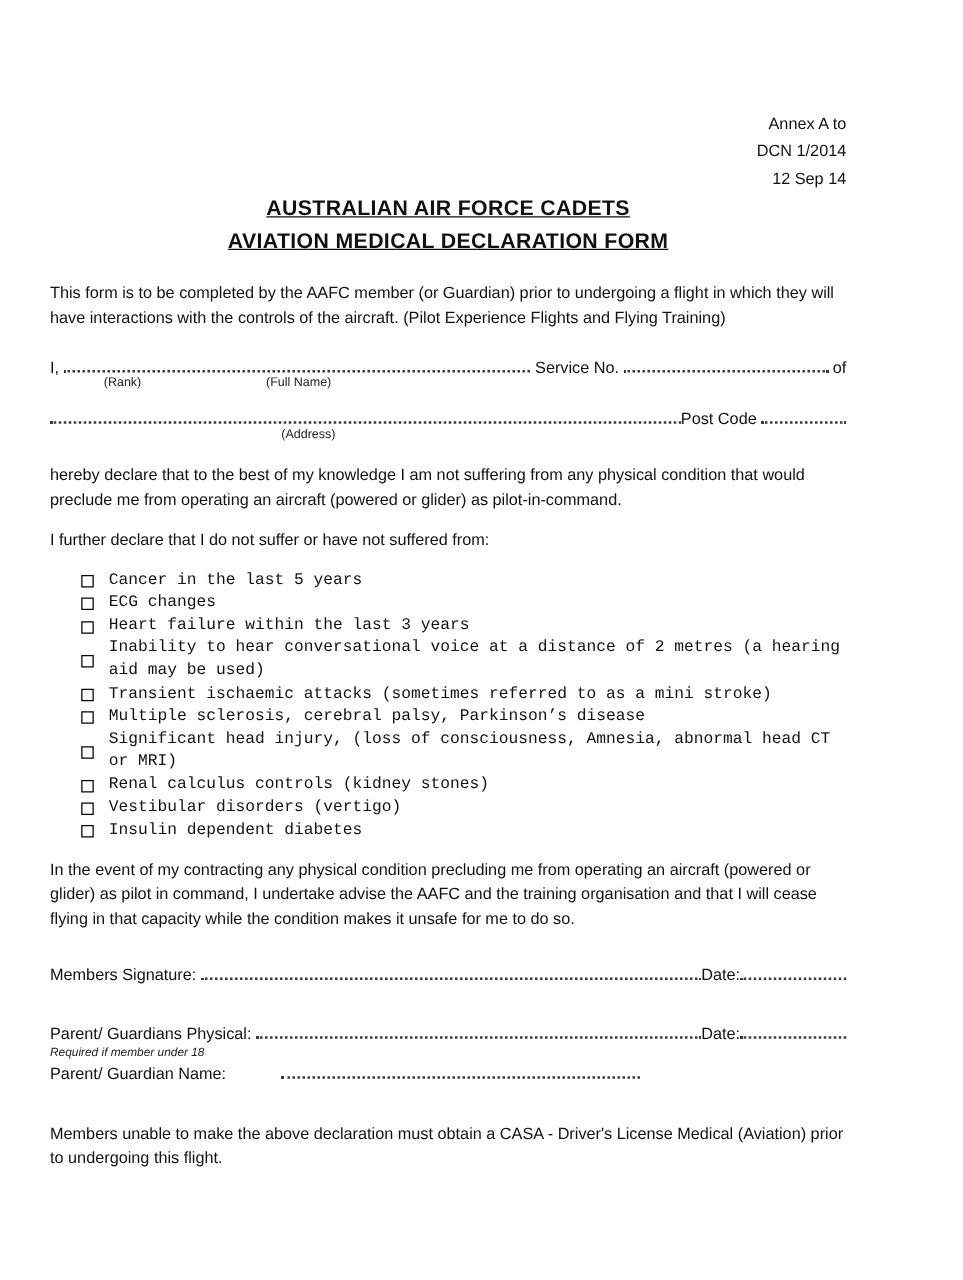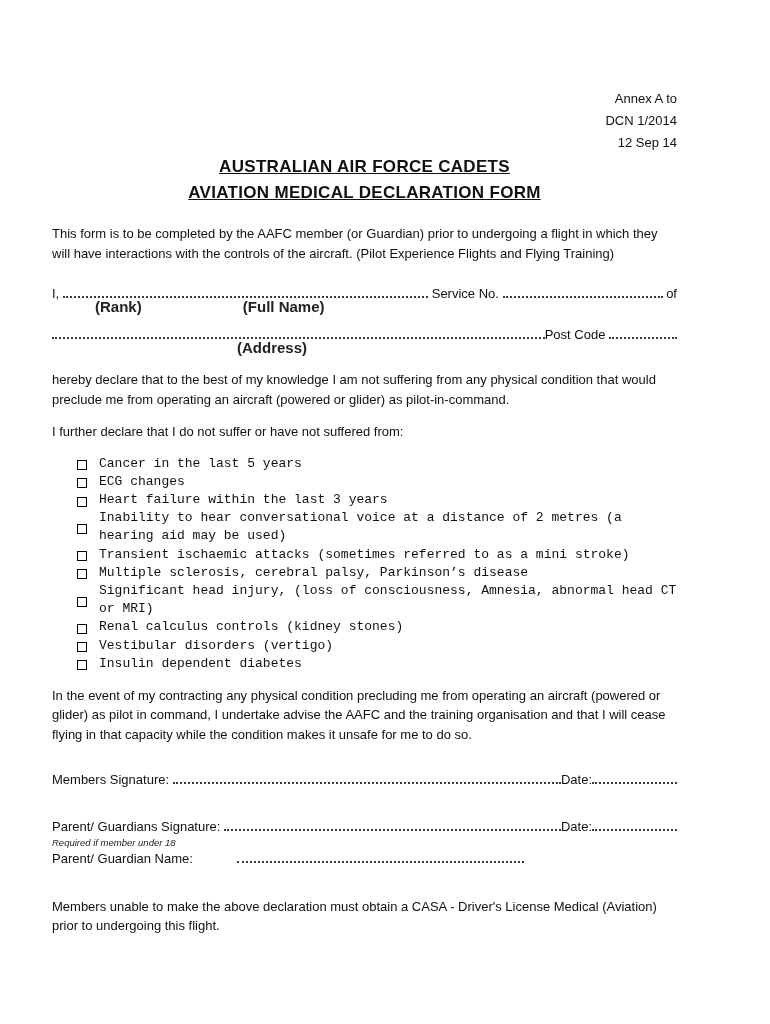--- a/index.html
+++ b/index.html
@@ -9,21 +9,21 @@
     height: 1024px;
     background: #ffffff;
     color: #111;
     font-family: "Liberation Sans", "DejaVu Sans", sans-serif;
     font-size: 13px;
     overflow: hidden;
   }
   .page {
     width: 770px;
     height: 1024px;
-    padding: 88px 93px 0 52px;
+    padding: 88px 93px 0 40px;
   }
   
   .doc-header {
     text-align: right;
     line-height: 22px;
   }
   
   .doc-title {
     text-align: center;
     font-weight: bold;
@@ -41,24 +41,23 @@
   .line { display: flex; align-items: baseline; }
   .fill {
     flex: 1 1 0;
     border-bottom: 2px dotted #3a3a3a;
     height: 0;
     min-width: 20px;
   }
   .fill-fixed { flex: 0 0 auto; border-bottom: 2px dotted #3a3a3a; height: 0; }
   .lbl { white-space: pre; }
   .sublabels {
-    font-size: 15px;
+    font-size: 10px;
     line-height: 12px;
     color: #222;
-    font-weight: bold;
   }
   .sublabels span { display: inline-block; }
   
   .checklist {
     list-style: none;
     margin: 4px 0 0 0;
     padding: 0 0 0 25px;
   }
   .checklist li {
     display: flex;
@@ -183,21 +182,21 @@
     <div class="line">
       <span class="lbl">Members Signature: </span>
       <span class="fill"></span>
       <span class="lbl">Date:</span>
       <span class="fill-fixed" style="width:85px"></span>
     </div>
   </div>
 
   <div class="sig-row mt-26">
     <div class="line">
-      <span class="lbl">Parent/ Guardians Signature: </span>
+      <span class="lbl">Parent/ Guardians Physical: </span>
       <span class="fill"></span>
       <span class="lbl">Date:</span>
       <span class="fill-fixed" style="width:85px"></span>
     </div>
     <div class="note">Required if member under 18</div>
     <div class="line name-row-wrap">
       <span class="lbl">Parent/ Guardian Name:</span>
       <span class="fill"></span>
     </div>
   </div>

